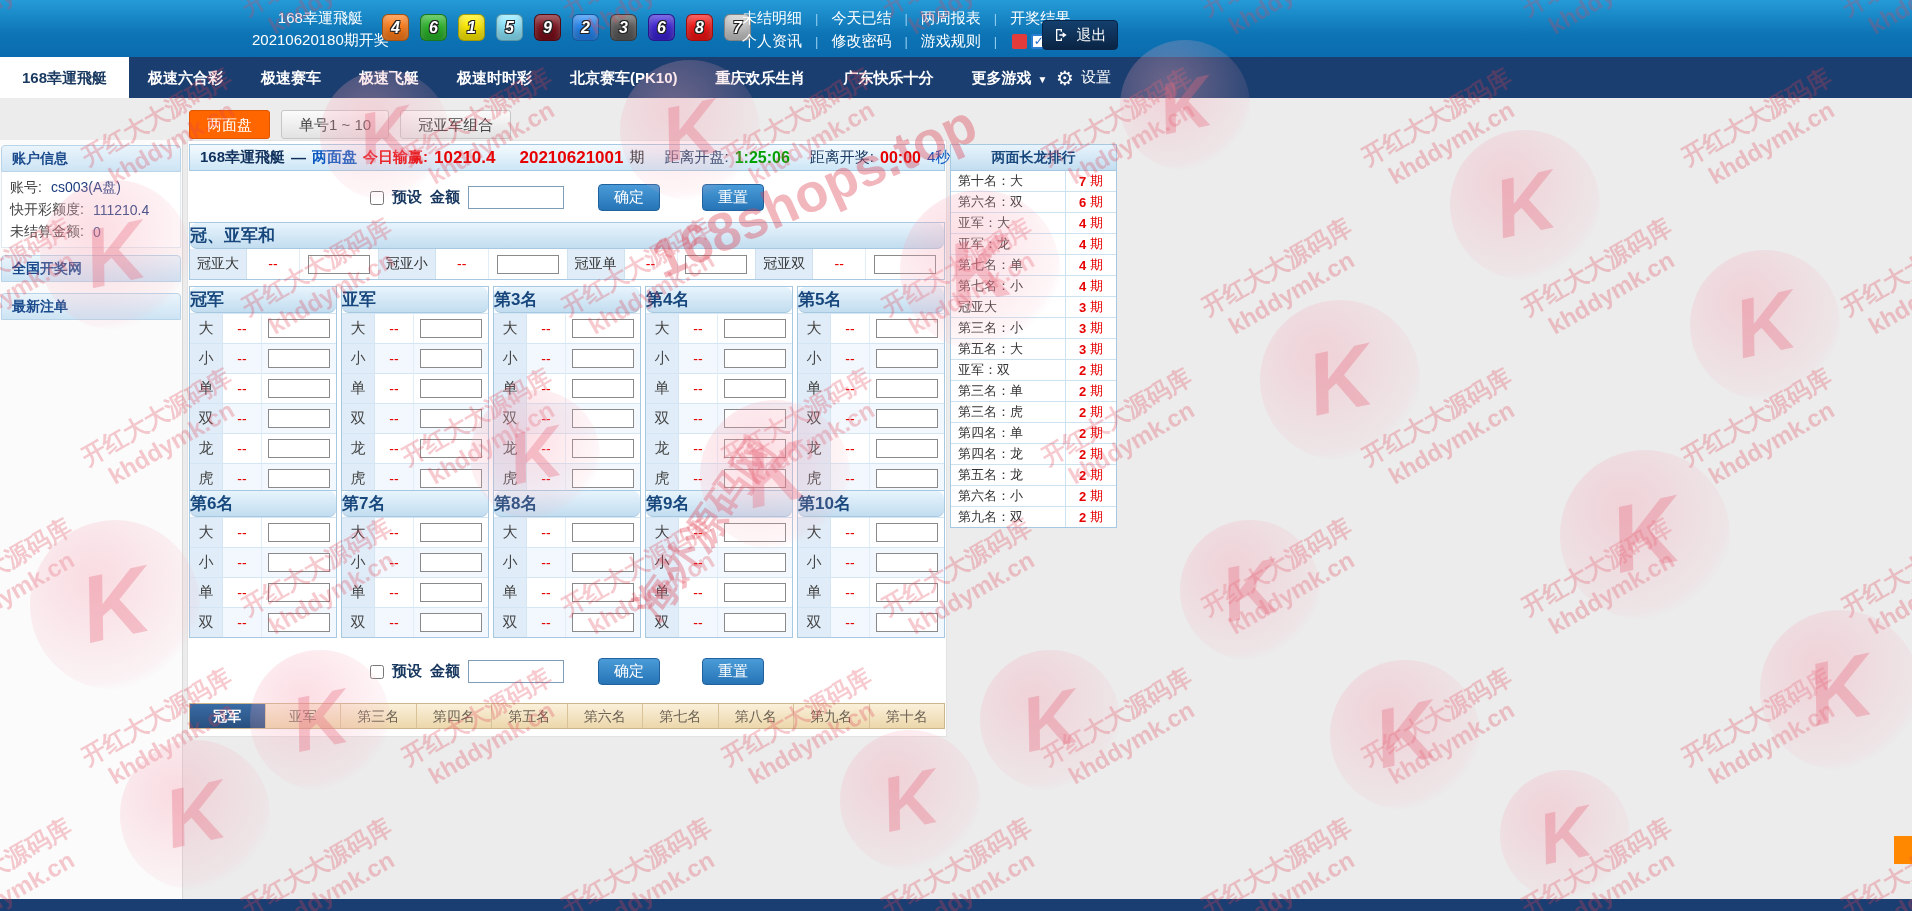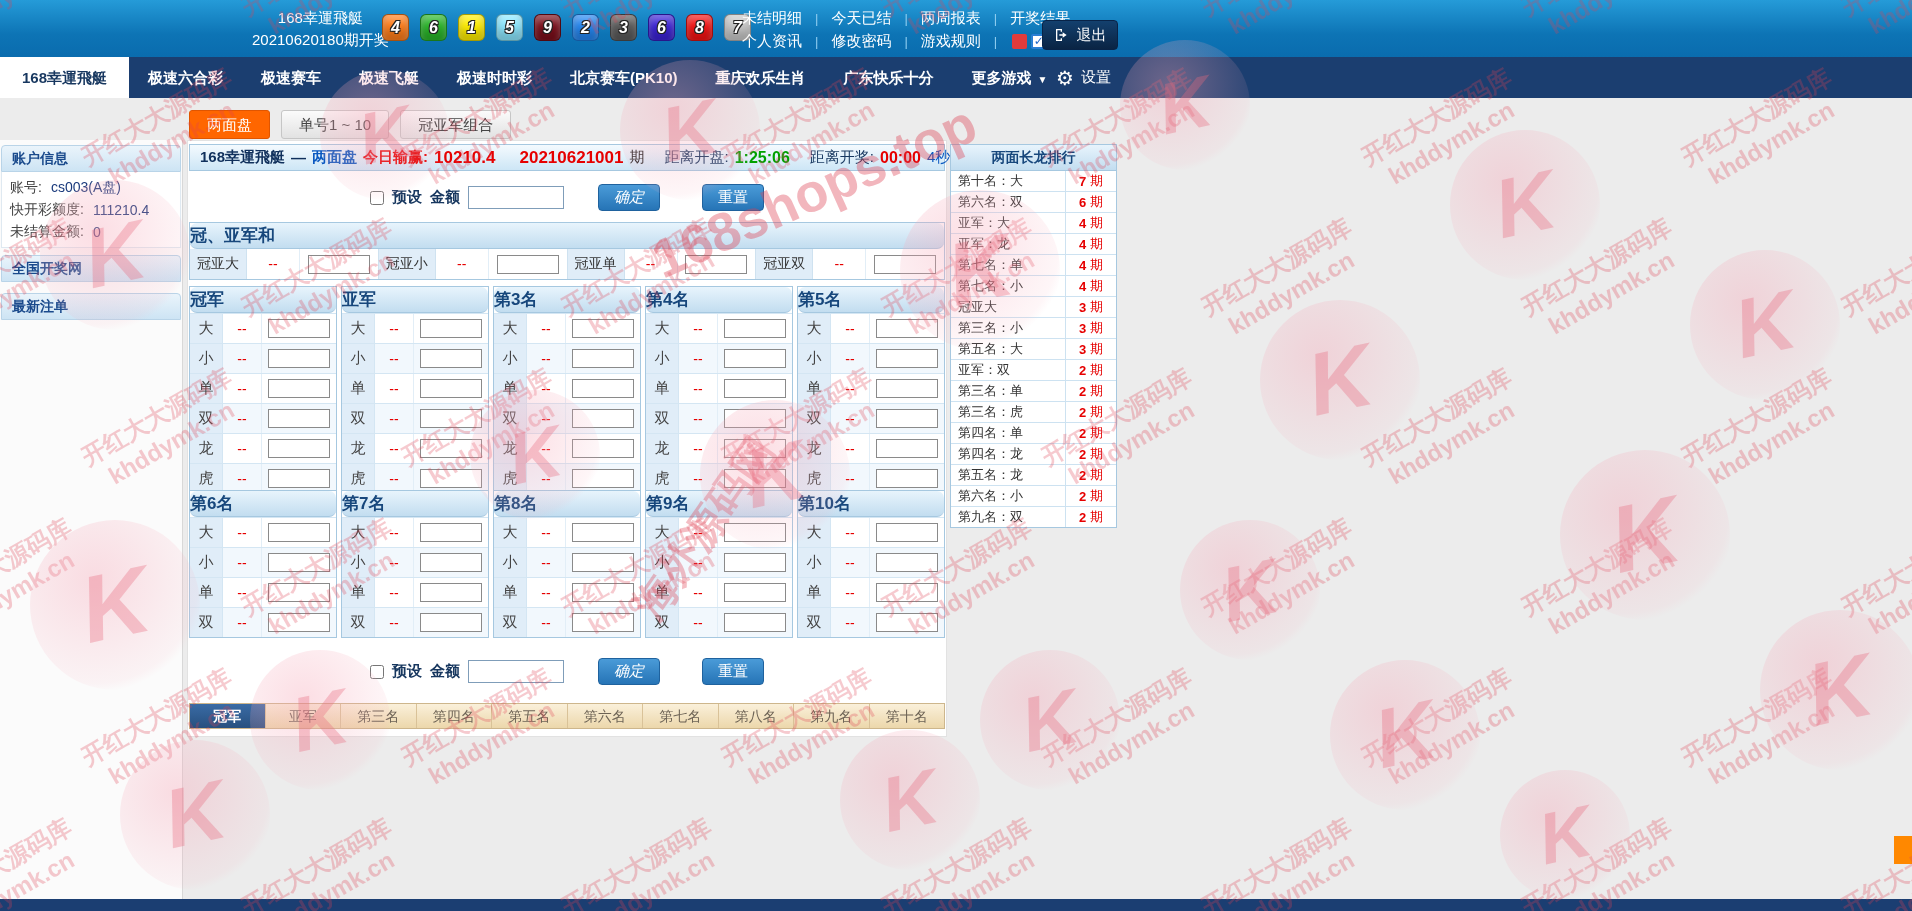--- a/index.html
+++ b/index.html
@@ -67,21 +67,21 @@
   .gb-open-time{color:#00a100;font-weight:bold;font-size:16px;}
   .gb-close-time{color:#e60000;font-weight:bold;font-size:16px;}
   .gb-tick{margin-left:auto;color:#0a58c0;margin-right:2px;}
   .preset-row{position:absolute;left:189px;width:756px;display:flex;align-items:center;
               justify-content:center;gap:8px;}
   .preset-check{width:14px;height:14px;margin:0;}
   .preset-label{color:#17375f;font-size:15px;font-weight:bold;}
   .preset-input{width:96px;height:23px;border:1px solid #7f9db9;box-sizing:border-box;}
   .btn{width:62px;height:27px;border:1px solid #1f629e;border-radius:4px;
        background:linear-gradient(#4a9bd8,#2674b6);color:#fff;font-size:15px;cursor:pointer;}
-  .btn.c{margin-left:26px;font-style:italic;} .btn.r{margin-left:34px;}
+  .btn.c{margin-left:26px;} .btn.r{margin-left:34px;}
   
   .sum-table{position:absolute;left:189px;top:222px;width:756px;border:1px solid #a6c8e0;
              background:#fff;box-sizing:border-box;}
   .sec-header{height:25px;line-height:25px;background:linear-gradient(#e8f4fc,#c2ddf0);
               border-bottom:1px solid #a6c8e0;text-align:left;font-weight:bold;color:#17477c;font-size:17px;border-radius:7px;}
   .sum-row{display:flex;height:30px;}
   .sum-group{display:flex;flex:1;border-left:1px solid #cfe2f0;}
   .sum-group:first-child{border-left:none;}
   .sum-label{width:56px;background:#e0edf8;display:flex;align-items:center;justify-content:center;
              color:#333;font-size:14px;border-right:1px solid #cfe2f0;}

